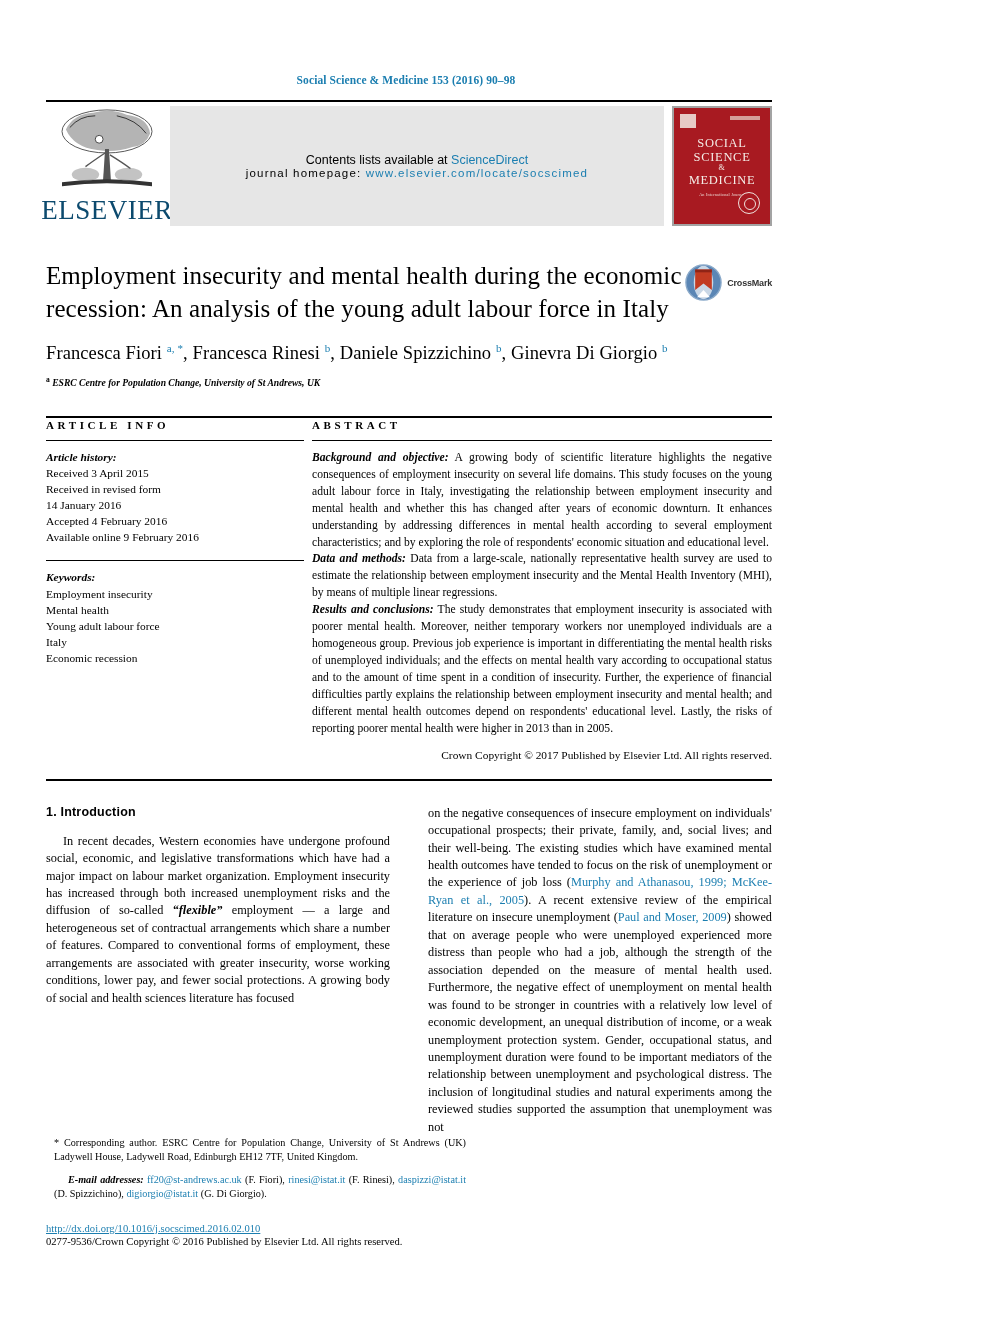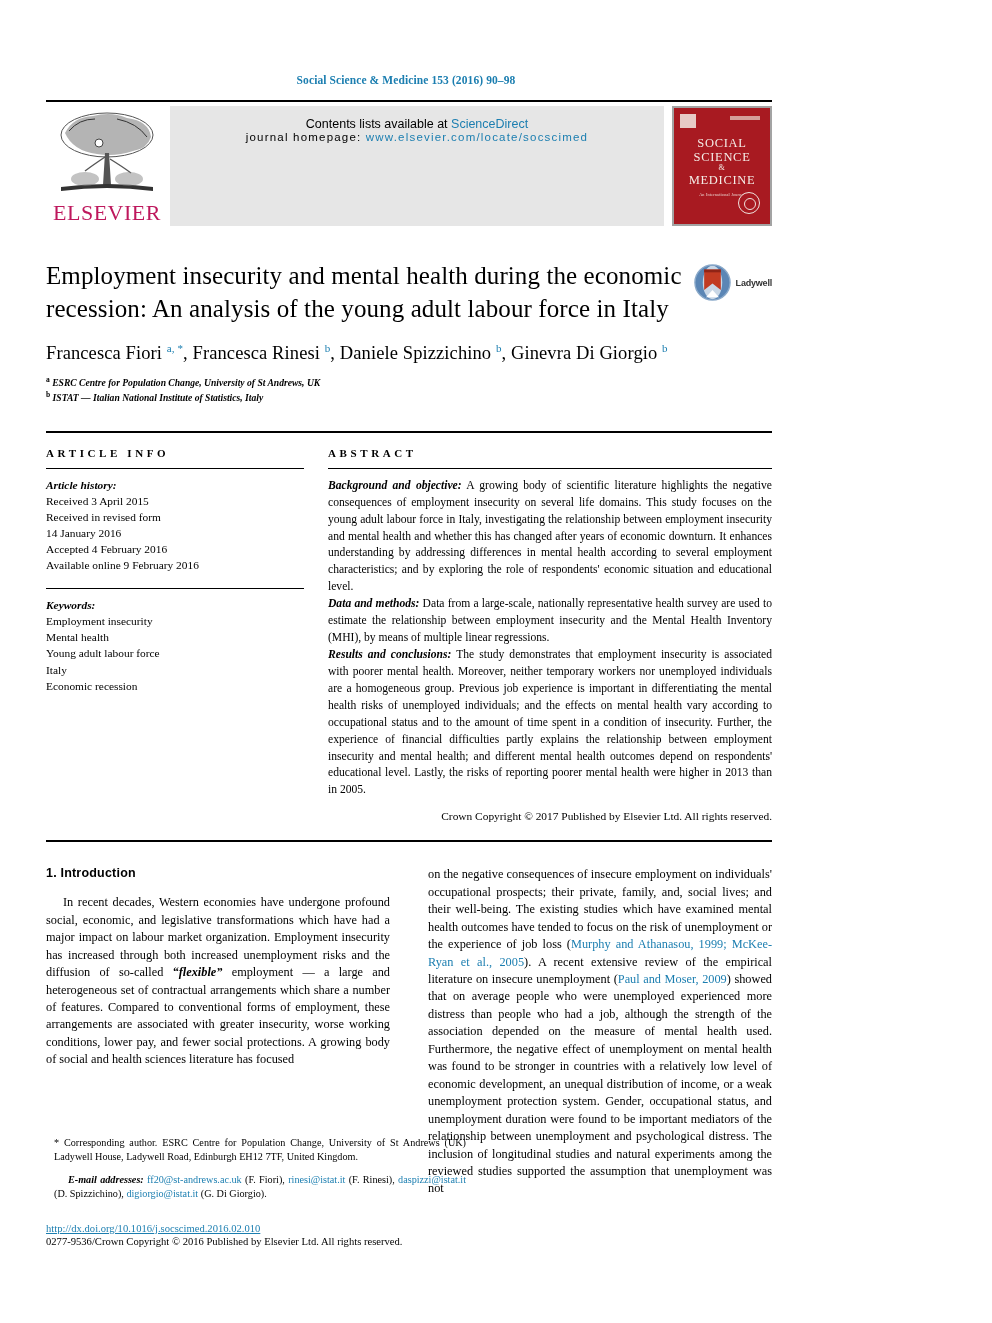--- a/index.html
+++ b/index.html
@@ -41,33 +41,33 @@
     flex: 0 0 122px;
     display: flex;
     flex-direction: column;
     align-items: center;
     justify-content: flex-end;
     padding-bottom: 2px;
   }
   .tree { width: 104px; height: 92px; }
   .elsevier-word {
     font-family: "Liberation Serif", serif;
-    font-size: 22px;
+    font-size: 27px;
     letter-spacing: .5px;
-    color: #be185d;
+    color: #0c4a6e;
     line-height: 1;
     margin-top: 1px;
   }
   .journal-band {
     flex: 1 1 auto;
     background: #e6e6e6;
     display: flex;
     flex-direction: column;
     align-items: center;
-    justify-content: flex-start;
+    justify-content: center;
     padding: 11px 0 12px 0;
     margin-left: 2px;
   }
   .contents-line { font-size: 12.5px; font-family: "Liberation Sans", sans-serif; }
   .contents-line .sd { color: #1b7eb0; }
   .journal-title {
     font-family: "Liberation Serif", serif;
     font-size: 30px;
     letter-spacing: .2px;
   }
@@ -152,23 +152,23 @@
   .cm-text {
     font-family: "Liberation Sans", sans-serif;
     font-size: 9px; font-weight: bold; color: #333;
     letter-spacing: -.2px;
   }
 
   
   .infoblock {
     margin: 26px 40px 0 46px;
     border-top: 2px solid #000;
-    padding-top: 14px;
-    display: flex;
-    gap: 24px;
+    padding-top: 1px;
+    display: flex;
+    gap: 8px;
   }
   .col-info { flex: 0 0 258px; }
   .col-abs  { flex: 1 1 auto; }
 
   .sec-label {
     font-family: "Liberation Serif", serif;
     font-weight: bold;
     font-size: 11px;
     letter-spacing: 3.6px;
   }
@@ -290,33 +290,32 @@
     </div>
   </div>
 
   <div class="title-area">
     <h1 class="paper-title">Employment insecurity and mental health during the economic recession: An analysis of the young adult labour force in Italy</h1>
 
     <div class="authors">Francesca Fiori <sup>a, *</sup>, Francesca Rinesi <sup>b</sup>, Daniele Spizzichino <sup>b</sup>, Ginevra Di Giorgio <sup>b</sup></div>
 
     <div class="affiliations">
       <div><sup>a</sup> <span>ESRC Centre for Population Change, University of St Andrews, UK</span></div>
-      <div><sup>b</sup> <span>ISTAT — Italian National Institute of Statistics, Italy</span></div>
     </div>
 
     <div class="crossmark">
       <svg class="cm-badge" viewBox="0 0 40 40">
         <circle cx="20" cy="20" r="19" fill="#5b86b5"></circle>
         <circle cx="20" cy="20" r="19" fill="none" stroke="#8aa9c9" stroke-width="1.5"></circle>
         <ellipse cx="20" cy="20" rx="10.5" ry="18" fill="#c9d7e6"></ellipse>
         <path d="M11 6 h18 v22 l-9 -7 l-9 7 Z" fill="#c23b22"></path>
         <path d="M11 6 h18 v3 h-18 Z" fill="#8f2416"></path>
         <path d="M13 36 l7 -8 l7 8 Z" fill="#ffffff"></path>
       </svg>
-      <span class="cm-text">Ladywell</span>
+      <span class="cm-text">CrossMark</span>
     </div>
   </div>
 
   <div class="infoblock">
 
     <div class="col-info">
       <div class="sec-label">ARTICLE INFO</div>
       <div class="rule"></div>
 
       <div class="info-group">

